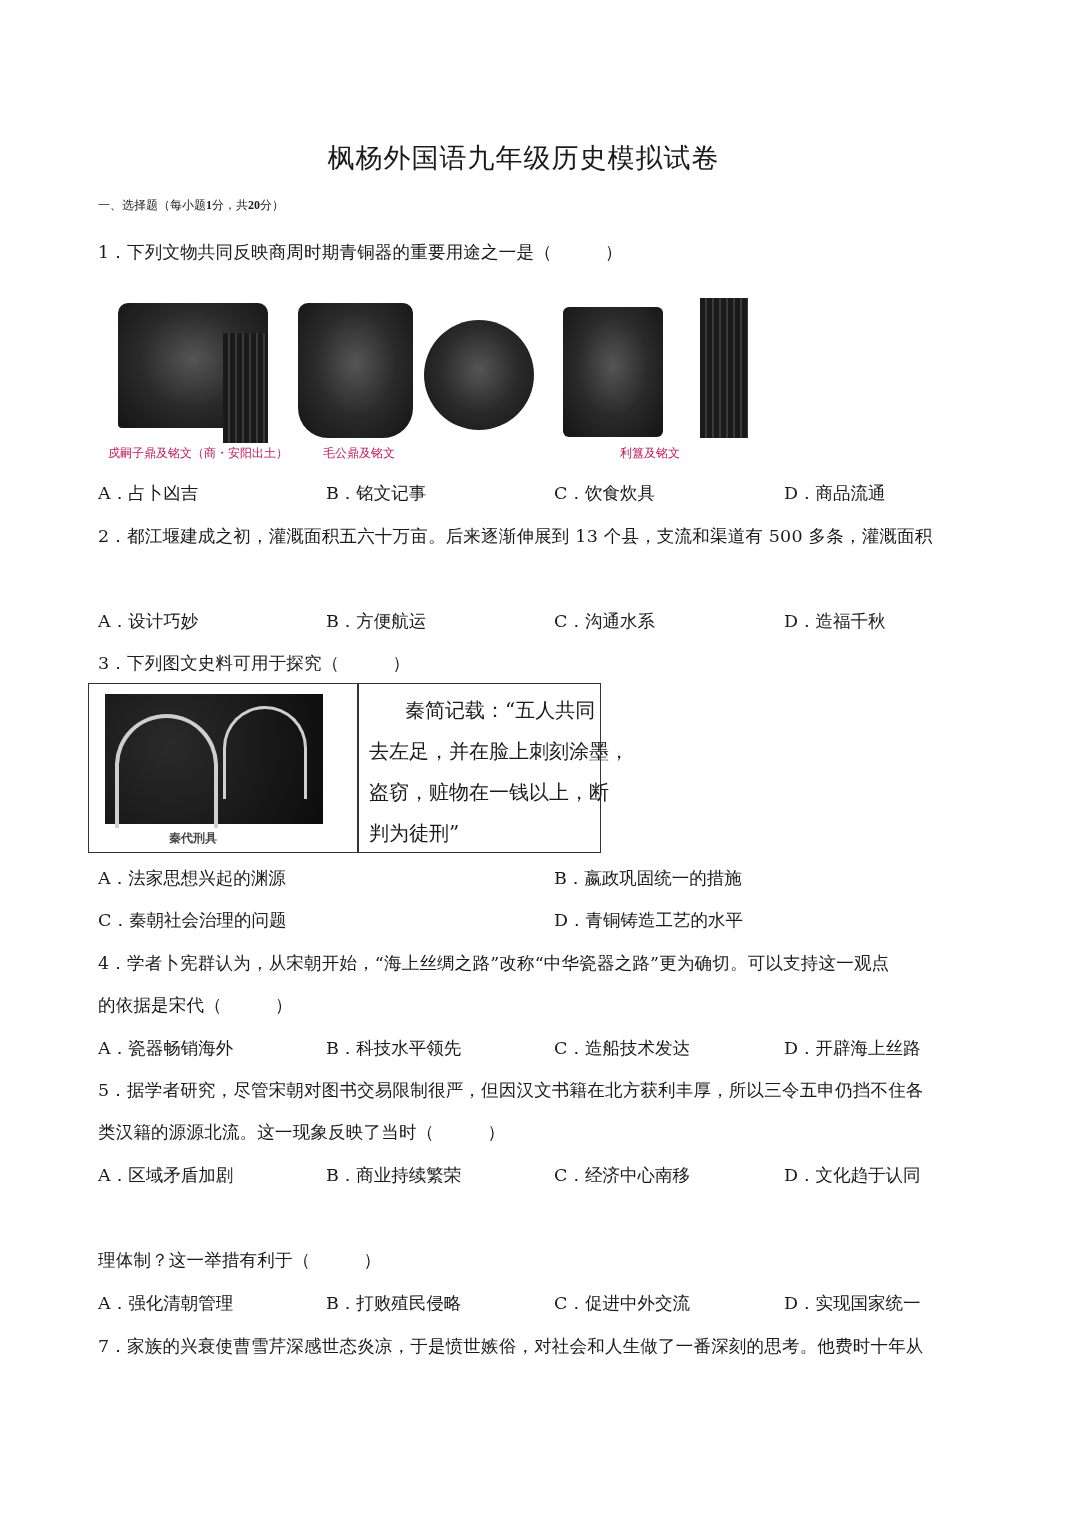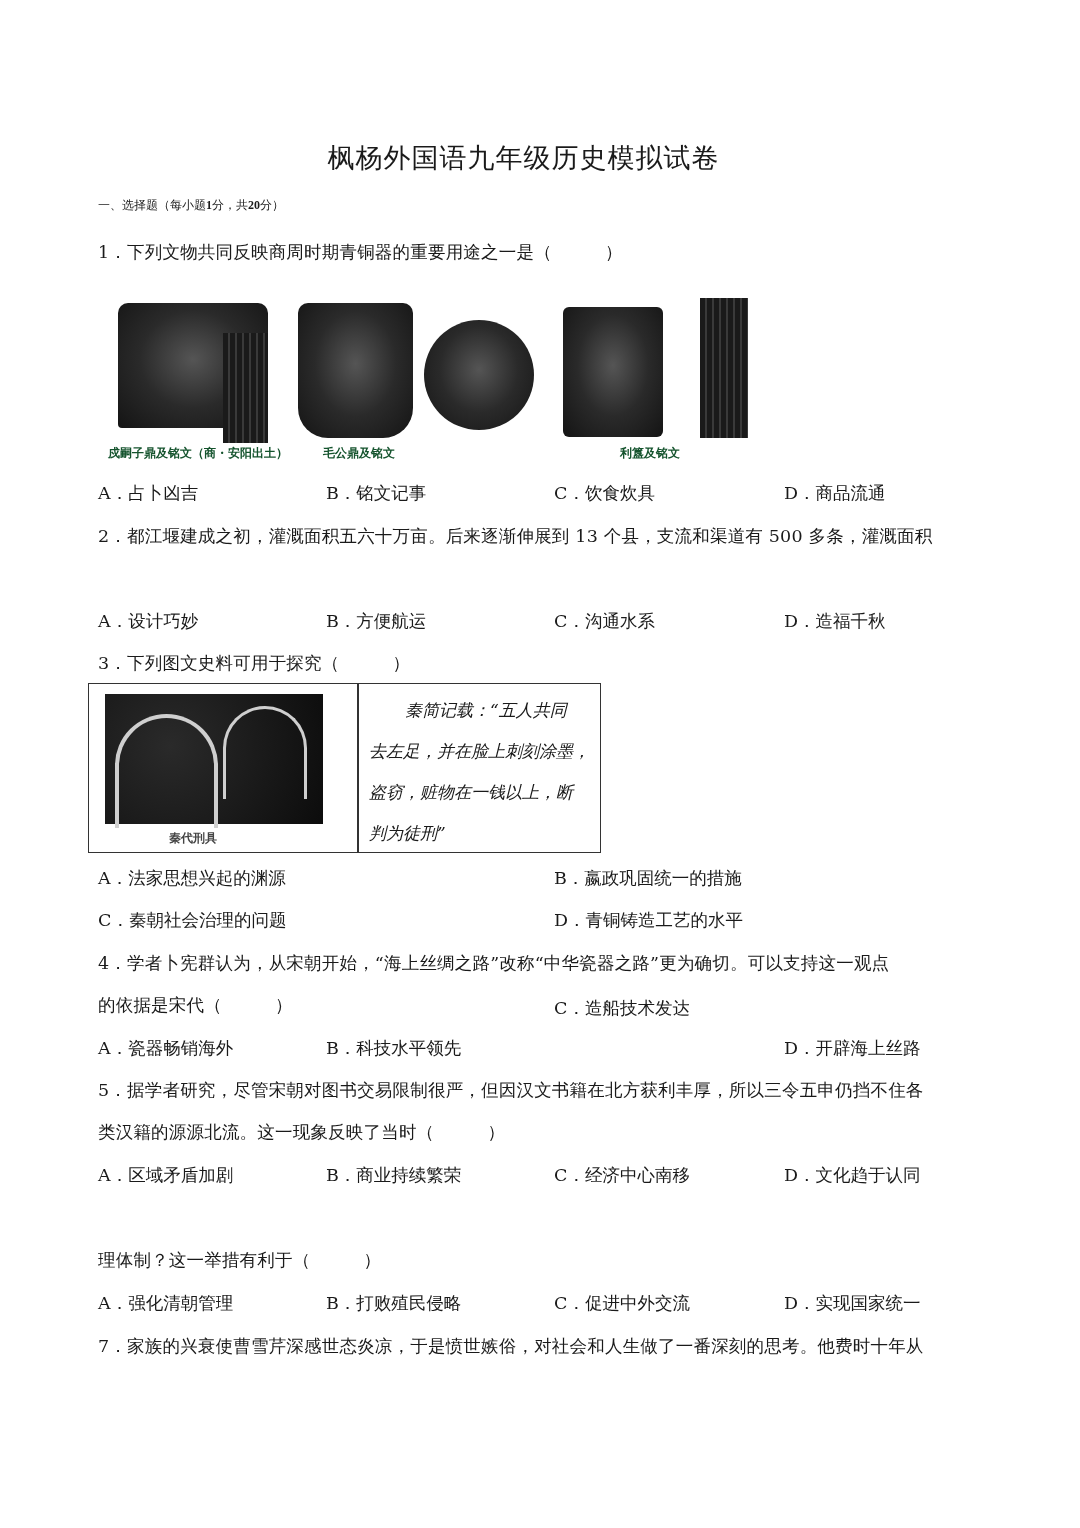--- a/index.html
+++ b/index.html
@@ -9,30 +9,30 @@
   .title { position: absolute; top: 140px; left: 0; width: 1047px; text-align: center;
            font-size: 27px; letter-spacing: 1px; font-weight: normal; }
   .section { position: absolute; left: 98px; top: 197px; font-size: 12px; }
   .section b { font-family: "Liberation Serif", serif; font-weight: bold; }
   .line { position: absolute; left: 98px; font-size: 17.5px; white-space: nowrap; letter-spacing: 0.2px; text-align: right; }
   .opt { position: absolute; font-size: 17.5px; white-space: nowrap; }
   .fig-row { position: absolute; left: 108px; top: 295px; width: 660px; height: 170px; }
   .fig { position: absolute; }
   .bronze { background: radial-gradient(ellipse at 50% 45%, #555 0%, #2a2a2a 50%, #141414 100%); }
   .insc { background: repeating-linear-gradient(90deg, #1a1a1a 0 5px, #3a3a3a 5px 7px); }
-  .cap { position: absolute; font-size: 12px; font-weight: bold; color: #14532d; white-space: nowrap; }
+  .cap { position: absolute; font-size: 12px; font-weight: normal; color: #be185d; white-space: nowrap; }
   .q3box { position: absolute; left: 88px; top: 683px; width: 513px; height: 170px;
            border: 1.5px solid #333; box-sizing: border-box; }
   .q3div { position: absolute; left: 268px; top: 0; width: 1.5px; height: 100%; background: #333; }
   .q3img { position: absolute; left: 16px; top: 10px; width: 218px; height: 130px;
            background: radial-gradient(circle at 30% 40%, #2a2a2a, #0c0c0c); }
   .arch { position: absolute; border: 4px solid #cfcfcf; border-bottom: none;
           border-radius: 60px 60px 0 0; }
   .q3cap { position: absolute; left: 80px; top: 146px; font-size: 12px; font-weight: bold; color: #444; }
-  .q3text { position: absolute; left: 280px; top: 6px; width: 230px; font-size: 17px; line-height: 41px; font-style: italic; }
+  .q3text { position: absolute; left: 280px; top: 6px; width: 230px; font-size: 20px; line-height: 41px; }
   .q3text p { margin: 0; white-space: nowrap; }
 </style>
 </head>
 <body>
 
 <div class="page">
 
   <div class="title">枫杨外国语九年级历史模拟试卷</div>
 
   <div class="section"><span>一、选择题（每小题</span><b>1</b><span>分，共</span><b>20</b><span>分）</span></div>
@@ -81,21 +81,21 @@
 
   <div class="opt" style="left:98px;top:866px">A．法家思想兴起的渊源</div>
   <div class="opt" style="left:554px;top:866px">B．嬴政巩固统一的措施</div>
   <div class="opt" style="left:98px;top:908px">C．秦朝社会治理的问题</div>
   <div class="opt" style="left:554px;top:908px">D．青铜铸造工艺的水平</div>
 
   <div class="line" style="top:951px">4．学者卜宪群认为，从宋朝开始，“海上丝绸之路”改称“中华瓷器之路”更为确切。可以支持这一观点</div>
   <div class="line" style="top:993px">的依据是宋代（　　　）</div>
   <div class="opt" style="left:98px;top:1036px">A．瓷器畅销海外</div>
   <div class="opt" style="left:326px;top:1036px">B．科技水平领先</div>
-  <div class="opt" style="left:554px;top:996px">C．造船技术发达</div>
+  <div class="opt" style="left:554px;top:1036px">C．造船技术发达</div>
   <div class="opt" style="left:784px;top:1036px">D．开辟海上丝路</div>
 
   <div class="line" style="top:1078px">5．据学者研究，尽管宋朝对图书交易限制很严，但因汉文书籍在北方获利丰厚，所以三令五申仍挡不住各</div>
   <div class="line" style="top:1120px">类汉籍的源源北流。这一现象反映了当时（　　　）</div>
   <div class="opt" style="left:98px;top:1163px">A．区域矛盾加剧</div>
   <div class="opt" style="left:326px;top:1163px">B．商业持续繁荣</div>
   <div class="opt" style="left:554px;top:1163px">C．经济中心南移</div>
   <div class="opt" style="left:784px;top:1163px">D．文化趋于认同</div>
 
   <div class="line" style="top:1248px">理体制？这一举措有利于（　　　）</div>

